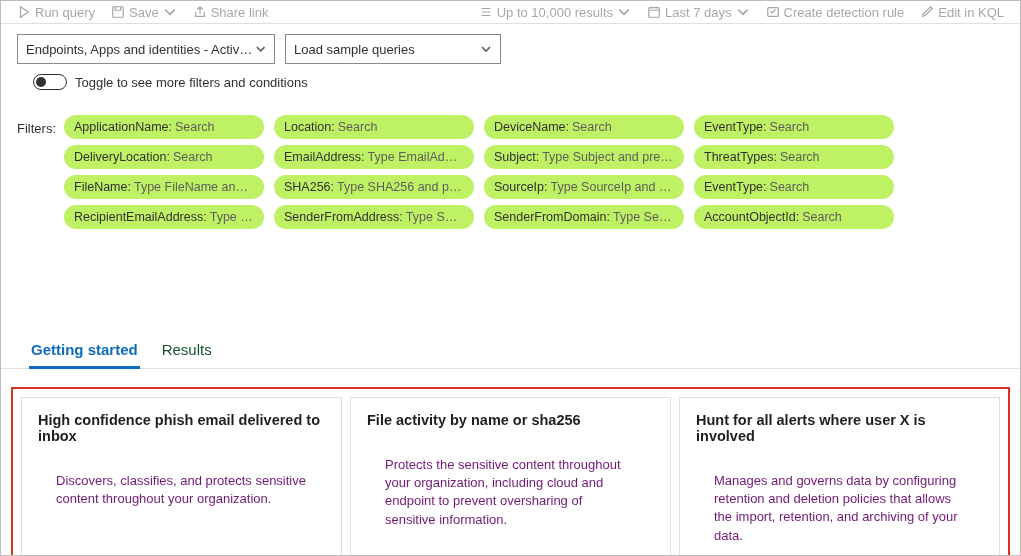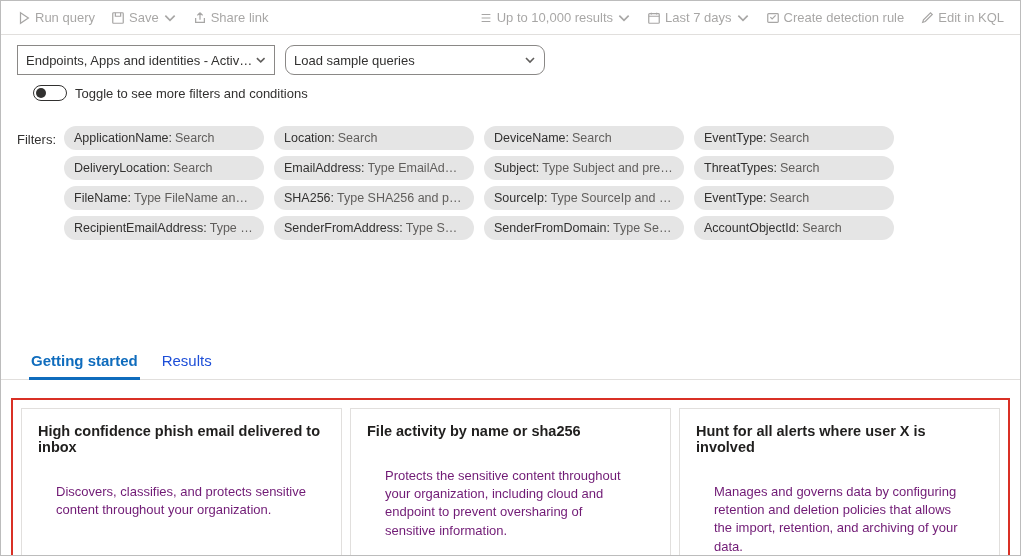--- a/index.html
+++ b/index.html
@@ -16,21 +16,21 @@
     border: 1px solid #bcbcbc;
     width: 1021px;
     height: 556px;
     position: relative;
     overflow: hidden;
   }
   
   .cmdbar {
     display: flex;
     align-items: center;
-    height: 34px;
+    height: 23px;
     border-bottom: 1px solid #e1dfdd;
     padding: 0 8px;
     font-size: 13px;
     color: #605e5c;
   }
   .cmd-btn {
     display: flex;
     align-items: center;
     gap: 4px;
     padding: 0 8px;
@@ -52,21 +52,21 @@
     height: 30px;
     display: flex;
     align-items: center;
     justify-content: space-between;
     padding: 0 8px;
     font-size: 13px;
     color: #323130;
     background: #fff;
   }
   .combo.scope { width: 258px; }
-  .combo.sample { width: 260px; border-radius: 9px; }
+  .combo.sample { width: 216px; }
   .combo svg { width: 12px; height: 12px; stroke: #605e5c; fill: none; stroke-width: 1.6; }
   
   .toggle-row {
     display: flex;
     align-items: center;
     gap: 8px;
     padding: 4px 32px 8px;
     font-size: 13px;
     color: #323130;
   }
@@ -85,21 +85,21 @@
     gap: 8px;
     align-items: flex-start;
   }
   .filters-label { padding-top: 6px; color: #323130; }
   .filters-grid {
     display: grid;
     grid-template-columns: repeat(4, 200px);
     gap: 6px 10px;
   }
   .chip {
-    background: #e5e5e5;
+    background: #bef264;
     border-radius: 14px;
     height: 24px;
     display: flex;
     align-items: center;
     padding: 0 10px;
     font-size: 12.5px;
     white-space: nowrap;
     overflow: hidden;
     text-overflow: ellipsis;
   }
@@ -109,21 +109,21 @@
   .tabs {
     display: flex;
     gap: 20px;
     padding: 0 28px;
     border-bottom: 1px solid #e1dfdd;
     margin-top: 96px;
     font-size: 15px;
   }
   .tab {
     padding: 8px 2px 10px;
-    color: #1d4ed8;
+    color: #14532d;
     position: relative;
   }
   .tab.active { color: #0f6cbd; font-weight: 600; }
   .tab.active::after {
     content: ""; position: absolute; left: 0; right: 0; bottom: -1px; height: 3px; background: #0f6cbd;
   }
   
   .cards-wrap {
     margin: 18px 10px 0;
     border: 2px solid #d93025;

